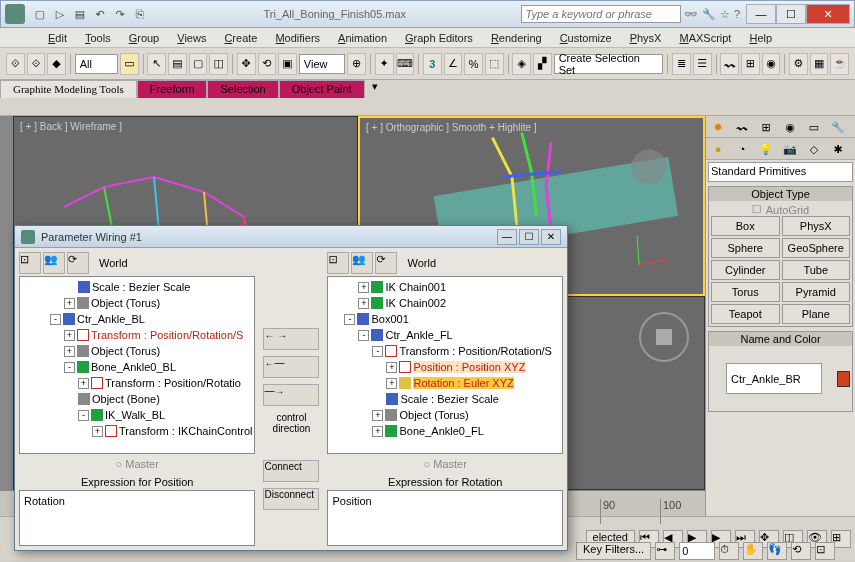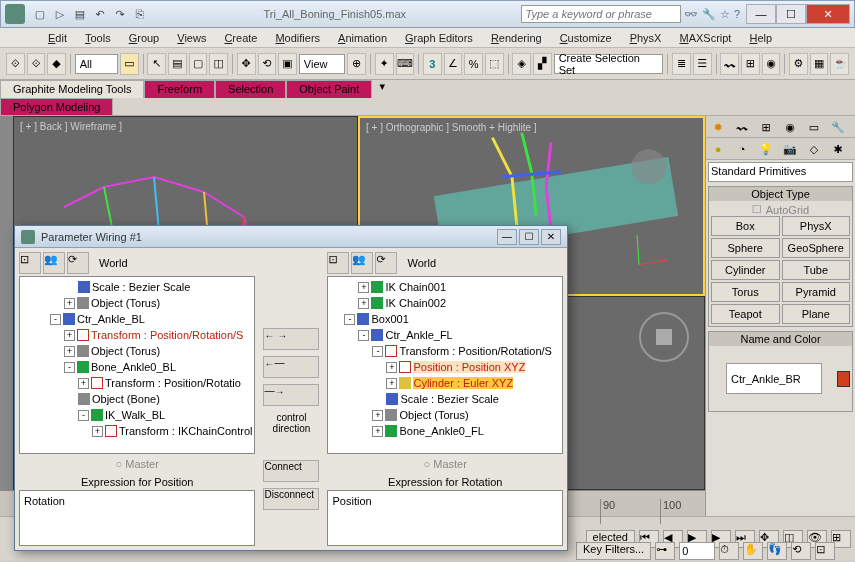--- a/index.html
+++ b/index.html
@@ -23,21 +23,21 @@
 .toolbar{height:32px;background:#dedad2;display:flex;align-items:center;gap:2px;padding:0 6px;border-bottom:1px solid #aaa;}
 .tb-btn{width:22px;height:22px;border:1px solid #bbb;background:#e8e4dc;display:flex;align-items:center;justify-content:center;}
 .tb-sep{width:1px;height:20px;background:#aaa;margin:0 2px;}
 .tb-combo{height:20px;border:1px solid #999;background:#fff;padding:0 4px;display:flex;align-items:center;}
 .tb-combo.sel{width:130px;}
 .tb-num{color:#008080;font-weight:bold;margin:0 2px;}
 
 .ribbon{height:36px;background:#d8d4cc;display:flex;flex-direction:column;border-bottom:1px solid #aaa;}
 .ribbon-tabs{display:flex;height:18px;}
 .rtab{padding:2px 12px;background:#be185d;border:1px solid #aaa;border-bottom:none;}
-.rtab.active{background:#e8e4dc;}
+.rtab.active{background:#e8e4dc;font-family:Liberation Serif, serif;}
 .ribbon-sub{display:flex;height:18px;}
 
 .main{position:relative;height:400px;background:#888;display:flex;}
 .viewports{flex:1;display:flex;flex-direction:column;}
 .vp-row{display:flex;height:180px;margin-left:13px;}
 .viewport{flex:1;background:#6a6a6a;border:1px solid #333;position:relative;overflow:hidden;}
 .viewport.active{border:2px solid #ffd040;}
 .vp-label{position:absolute;top:4px;left:6px;color:#ccc;font-size:10px;}
 .timeline{height:26px;background:#c8c4bc;border-top:1px solid #888;position:relative;}
 .tick{position:absolute;top:8px;height:100%;border-left:1px solid #888;font-size:11px;color:#444;padding-left:2px;}
@@ -184,23 +184,20 @@
 </div>
 
 <div class="ribbon">
   <div class="ribbon-tabs">
     <div class="rtab active">Graphite Modeling Tools</div>
     <div class="rtab">Freeform</div>
     <div class="rtab">Selection</div>
     <div class="rtab">Object Paint</div>
     <div style="width:20px;text-align:center">▾</div>
   </div>
-  <div class="ribbon-sub">
-    <div class="rtab">Polygon Modeling</div>
-  </div>
 </div>
 
 <div class="main">
   <div class="viewports">
     <div class="vp-row">
       <div class="viewport">
         <div class="vp-label">[ + ] Back ] Wireframe ]</div>
         <div class="skel" style="left:30px;top:20px;width:280px;height:150px">
           <svg viewBox="0 0 280 150">
               <g stroke-width="2" fill="none">
@@ -464,21 +461,21 @@
           <div class="tree-row">
             <span class="tree-ind" style="width: 56px;"></span>
             <span class="tree-exp">+</span>
             <span class="tree-icon ti-red"></span>
             <span class="tree-text hl-pos">Position : Position XYZ</span>
           </div>
           <div class="tree-row">
             <span class="tree-ind" style="width: 56px;"></span>
             <span class="tree-exp">+</span>
             <span class="tree-icon ti-yel"></span>
-            <span class="tree-text hl-rot">Cylinder : Euler XYZ</span>
+            <span class="tree-text hl-rot">Rotation : Euler XYZ</span>
           </div>
           <div class="tree-row">
             <span class="tree-ind" style="width: 56px;"></span>
             <span class="tree-icon ti-blue"></span>
             <span class="tree-text">Scale : Bezier Scale</span>
           </div>
           <div class="tree-row">
             <span class="tree-ind" style="width: 42px;"></span>
             <span class="tree-exp">+</span>
             <span class="tree-icon ti-gray"></span>

